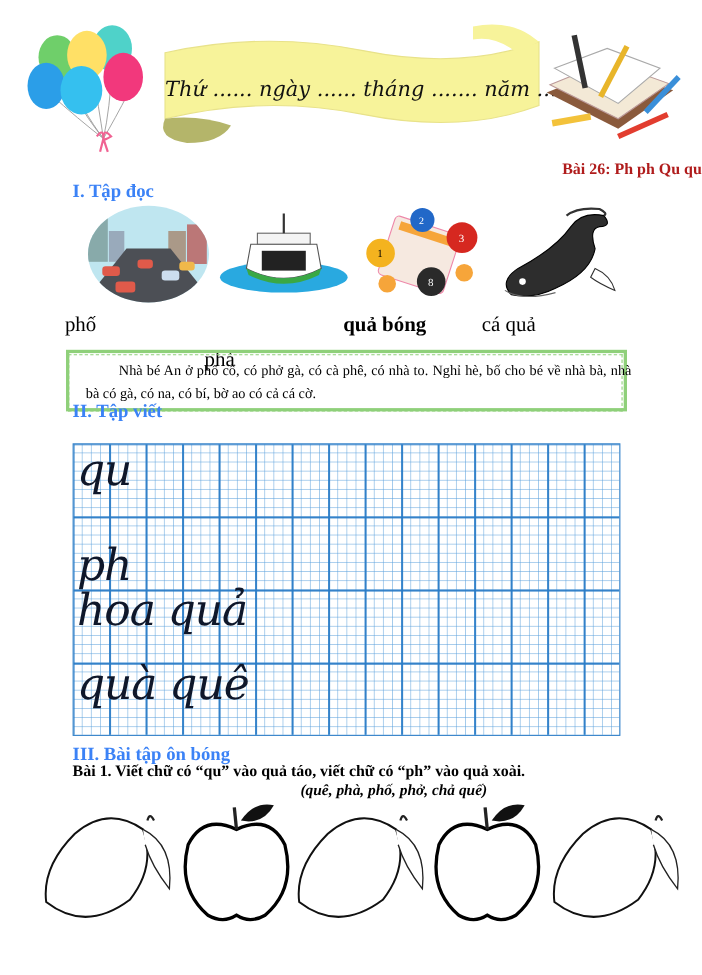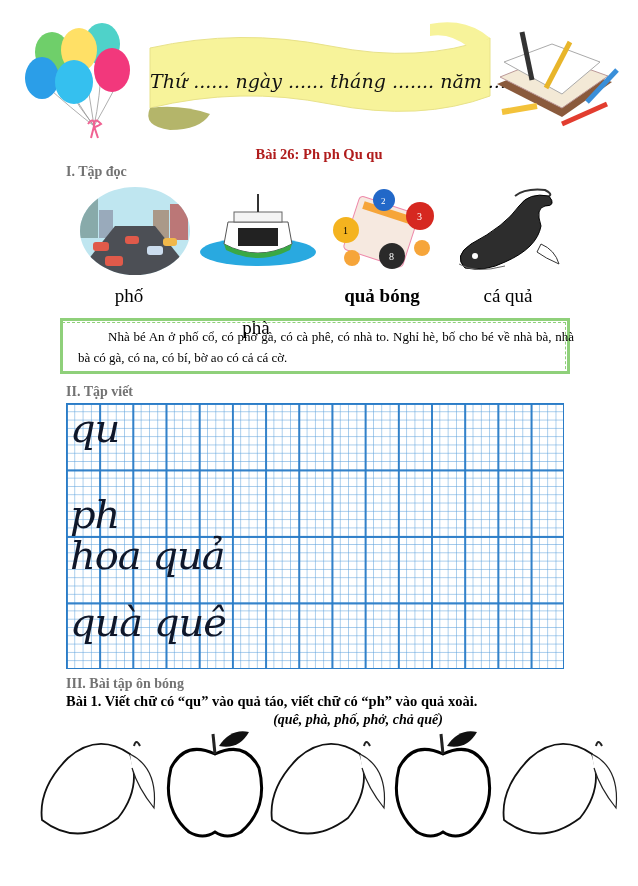--- a/index.html
+++ b/index.html
@@ -3,25 +3,25 @@
 <meta charset="utf-8">
 <style>
   html,body{margin:0;padding:0;background:#fff;}
   body{width:638px;height:886px;position:relative;overflow:hidden;font-family:"Liberation Serif","DejaVu Serif",serif;color:#000;}
   .abs{position:absolute;}
   
   .balloons{left:22px;top:14px;width:120px;height:130px;}
   .banner{left:130px;top:18px;width:370px;height:115px;}
   .date-line{left:150px;top:70px;width:340px;font-family:"DejaVu Serif",serif;font-style:italic;font-size:19px;color:#111;white-space:nowrap;}
   .books{left:482px;top:22px;width:145px;height:108px;}
-  .lesson-title{left:0;width:638px;top:146px;text-align:center;font-weight:bold;font-size:14.5px;color:#b01c1c;}
-  .section-h{font-weight:bold;font-size:14px;color:#737373;}
+  .lesson-title{left:0;width:638px;top:146px;text-align:right;font-weight:bold;font-size:14.5px;color:#b01c1c;}
+  .section-h{font-weight:bold;font-size:17px;color:#3b82f6;}
   .pics{left:60px;top:186px;width:520px;height:90px;}
   .pic{position:absolute;top:0;width:120px;height:90px;}
-  .word{position:absolute;top:285px;font-size:19px;text-align:center;width:140px;}
+  .word{position:absolute;top:285px;font-size:19px;text-align:left;width:140px;}
   .reading-box{left:60px;top:318px;width:510px;height:56px;border:3px solid #8fd07a;box-sizing:border-box;}
   .reading-box-inner{left:62px;top:322px;width:504px;height:52px;border:1.5px dashed #8fd07a;box-sizing:border-box;}
   .reading-text{left:66px;top:326px;width:496px;font-size:13px;line-height:21px;text-indent:30px;text-align:justify;margin-left:12px;}
   .grid{left:66px;top:403px;width:498px;height:266px;border:1.5px solid #2a7cc7;box-sizing:border-box;
     background-color:#fff;
     background-image:
       linear-gradient(to right, rgba(42,124,199,0.95) 1.5px, transparent 1.5px),
       linear-gradient(to bottom, rgba(42,124,199,0.95) 1.5px, transparent 1.5px),
       linear-gradient(to right, rgba(90,160,220,0.55) 1px, transparent 1px),
       linear-gradient(to bottom, rgba(90,160,220,0.55) 1px, transparent 1px);
@@ -129,21 +129,21 @@
 
 <div class="word" style="left:59px;">phố</div>
 <div class="word" style="left:186px;margin-top:32px;">phà</div>
 <div class="word" style="left:312px;font-weight:bold;">quả bóng</div>
 <div class="word" style="left:438px;">cá quả</div>
 
 <div class="abs reading-box"></div>
 <div class="abs reading-box-inner"></div>
 <div class="abs reading-text">Nhà bé An ở phố cổ, có phở gà, có cà phê, có nhà to. Nghỉ hè, bố cho bé về nhà bà, nhà bà có gà, có na, có bí, bờ ao có cả cá cờ.</div>
 
-<div class="abs section-h" style="left:66px;top:384px;">II. Tập viết</div>
+<div class="abs section-h" style="left:66px;top:364px;">II. Tập viết</div>
 <div class="abs grid"></div>
 <div class="cursive" style="top:408px;">qu</div>
 <div class="cursive" style="top:494px;">ph</div>
 <div class="cursive" style="top:535px;">hoa quả</div>
 <div class="cursive" style="top:602px;">quà quê</div>
 
 <div class="abs section-h" style="left:66px;top:676px;">III. Bài tập ôn bóng</div>
 <div class="abs ex-title">Bài 1. Viết chữ có “qu” vào quả táo, viết chữ có “ph” vào quả xoài.</div>
 <div class="abs ex-hint">(quê, phà, phố, phở, chả quế)</div>
 

